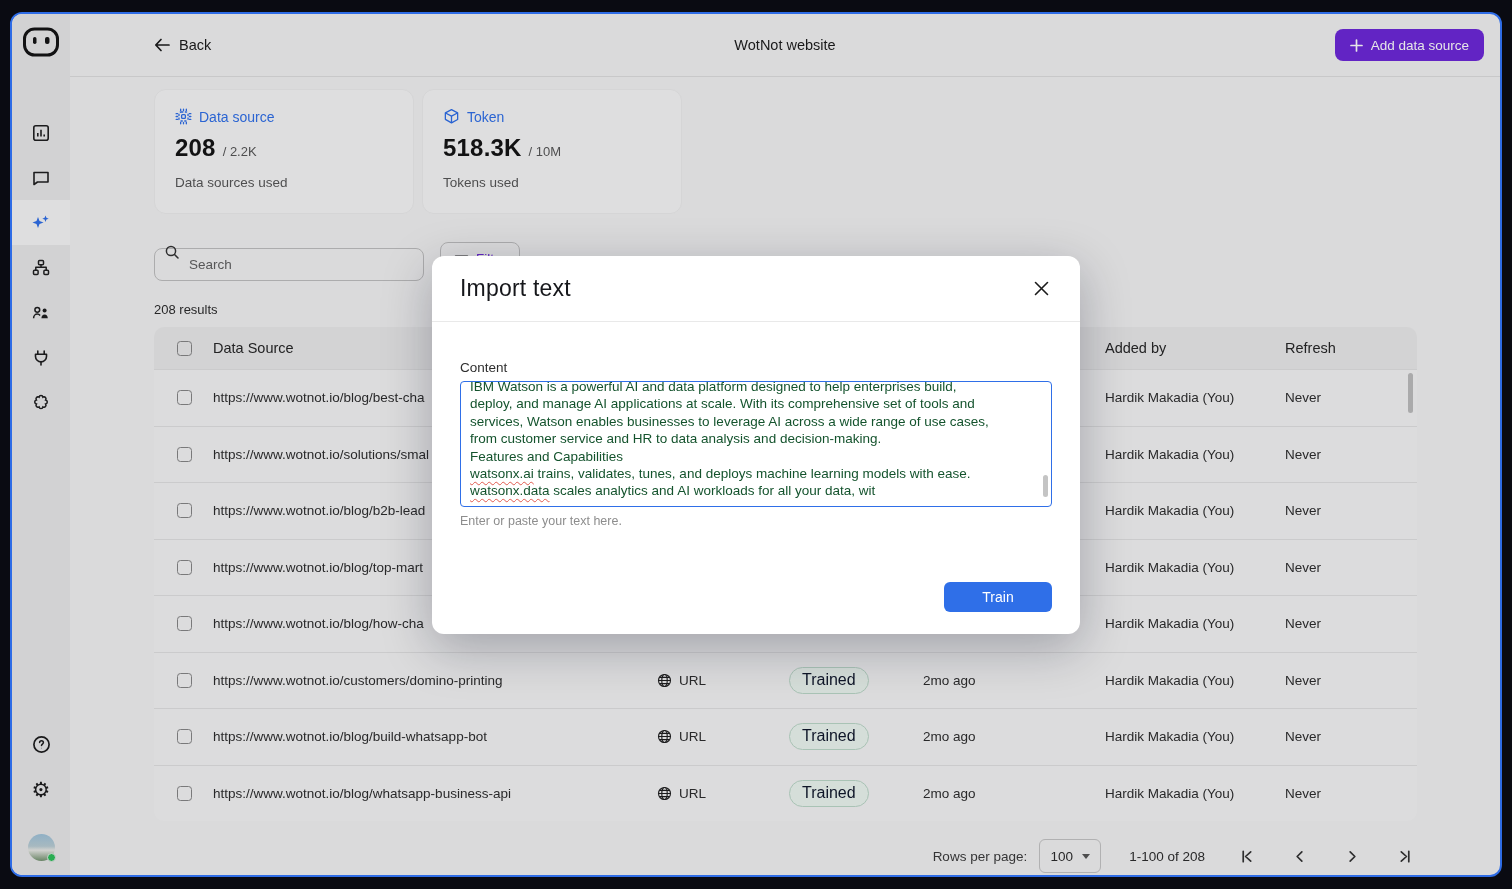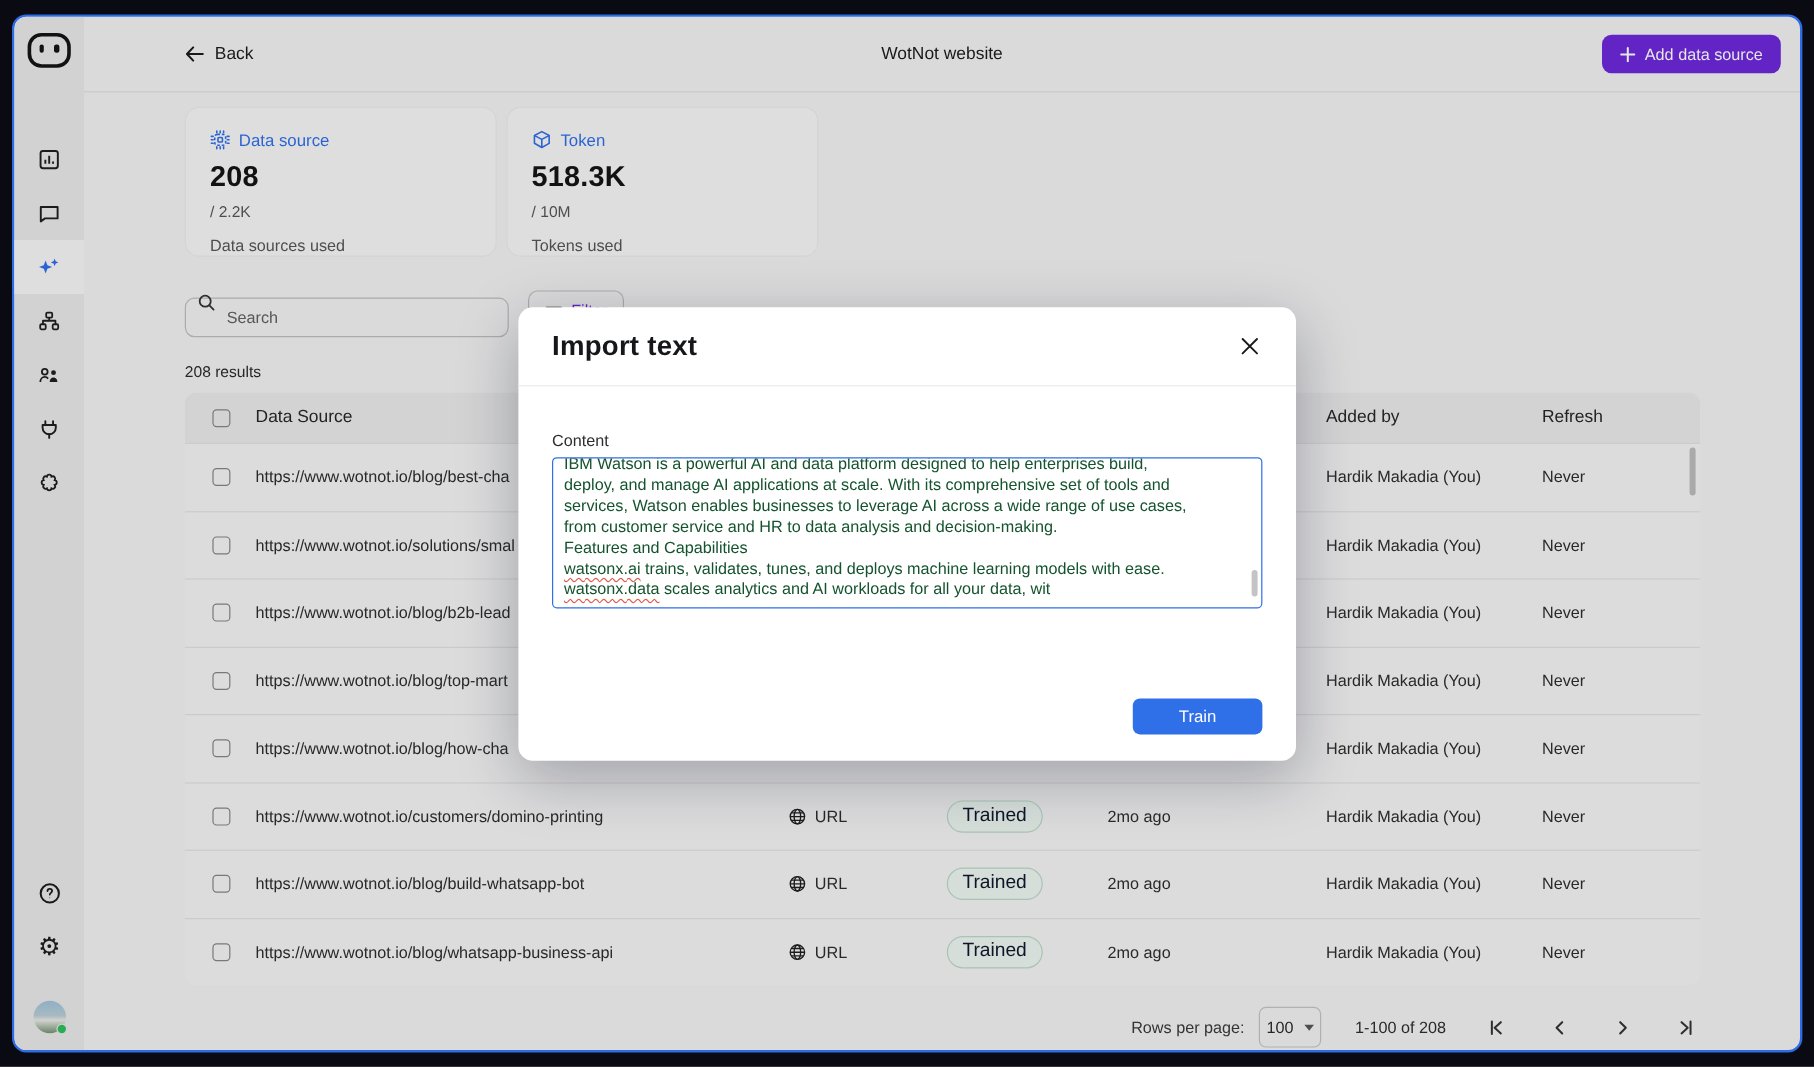--- a/index.html
+++ b/index.html
@@ -29,21 +29,21 @@
   .back { display:flex; align-items:center; gap:9px; cursor:pointer; font-size:14.5px; color:#1b1b1b; }
   .page-title { position:absolute; left:0; right:0; text-align:center; font-size:14.5px; color:#1b1b1b; pointer-events:none; }
   .add-btn { margin-left:auto; height:32px; background:#6d28d9; color:#fff; border:none; border-radius:8px;
     display:flex; align-items:center; gap:8px; padding:0 15px; font-size:13.5px; cursor:pointer; position:relative; z-index:1;
     font-family:"Liberation Sans", sans-serif; }
 
   .content { padding:12px 83px 0 84px; flex:1; display:flex; flex-direction:column; }
   .cards { display:flex; gap:8px; }
   .card { width:260px; height:125px; background:#f7f7f7; border:1px solid #ececec; border-radius:12px; padding:18px 20px; }
   .card-top { display:flex; align-items:center; gap:7px; color:#2f6fe8; font-size:14px; }
-  .card-num { margin-top:9px; display:flex; align-items:baseline; gap:7px;flex-direction:column; }
+  .card-num { margin-top:9px; display:flex; align-items:baseline; gap:7px; }
   .card-value { font-size:24px; font-weight:bold; color:#141414; letter-spacing:.2px; }
   .card-quota { font-size:13px; color:#565656; }
   .card-caption { margin-top:13px; font-size:13.5px; color:#565656; }
 
   .toolbar { margin-top:22px; display:flex; align-items:center; }
   .search-box { position:relative; width:270px; }
   .search-box input { width:270px; height:33px; border:1px solid #bfbfbf; border-radius:8px; background:transparent;
     padding:0 10px 0 34px; font-size:13.5px; color:#333; outline:none; font-family:"Liberation Sans", sans-serif;margin-top:12px; }
   .search-box input::placeholder { color:#5f5f5f; }
   .search-box .mag { position:absolute; left:10px; top:8px; }
@@ -61,34 +61,34 @@
     align-items:center; border-top:1px solid #e1e1e1; font-size:13.5px; color:#2d2d2d; cursor:pointer; }
   .c-check { padding-left:23px; }
   .checkbox { display:block; width:15px; height:15px; border:1.5px solid #868686; border-radius:3.5px; cursor:pointer; }
   .c-type { display:flex; align-items:center; gap:7px; }
   .badge { display:inline-block; padding:3px 12px 4px; border-radius:999px; background:#edf6f0;
     border:1px solid #bcd8c8; color:#0f172a; font-size:16px; }
   .v-scrollbar { position:absolute; right:4px; top:46px; width:5px; height:40px; background:#bdbdbd; border-radius:3px; }
 
   
   .pagination { margin-top:18px; display:flex; align-items:center; justify-content:flex-end; font-size:13.5px; color:#3a3a3a; }
-  .rpp-select { margin-left:12px; width:52px; height:34px; border:1px solid #c4c4c4; border-radius:6px;
+  .rpp-select { margin-left:12px; width:62px; height:34px; border:1px solid #c4c4c4; border-radius:6px;
     display:flex; align-items:center; justify-content:center; gap:9px; cursor:pointer; background:transparent; color:#2b2b2b;
     font-size:13.5px; font-family:"Liberation Sans", sans-serif; }
   .caret { width:0; height:0; border-left:4.5px solid transparent; border-right:4.5px solid transparent; border-top:5px solid #555; }
   .range { margin-left:28px; color:#2d2d2d; }
   .pg-btn { margin-left:30px; background:none; border:none; cursor:pointer; padding:4px; display:flex; align-items:center; }
 
   
   .dim { position:absolute; inset:0; background:rgba(10,14,24,0.10); z-index:40; }
   .modal { position:fixed; left:432px; top:256px; width:648px; height:378px; background:#ffffff; border-radius:12px;
     box-shadow:0 14px 50px rgba(10,15,35,.28); z-index:50; }
   .modal-header { height:66px; padding:0 28px; display:flex; align-items:center; justify-content:space-between;
     border-bottom:1px solid #e9e9e9; }
-  .modal-title { font-size:23px; font-weight:bold; color:#16171b; letter-spacing:.2px; }
+  .modal-title { font-size:23px; font-weight:normal; color:#16171b; letter-spacing:.2px; }
   .close-btn { background:none; border:none; cursor:pointer; display:flex; padding:2px; }
   .modal-body { padding:38px 28px 0; }
   .field-label { font-size:13.5px; color:#2e2e2e; }
   .textbox { margin-top:6px; height:126px; border:1px solid #2f6fe8; border-radius:4px; background:#fff;
     padding:3px 9px 0; overflow:hidden; position:relative; cursor:text; }
   .textbox-inner { font-size:13.5px; line-height:17.4px; color:#14532d; white-space:pre-wrap; margin-top:-7px; }
   .misspell { text-decoration:underline wavy #e05a4e; text-decoration-thickness:1px; text-underline-offset:2.5px; }
   .tb-thumb { position:absolute; right:3px; bottom:9px; width:5px; height:22px; background:#c4c4c4; border-radius:3px; }
   .helper { margin-top:7px; font-size:12.5px; color:#8d8d8d; }
   .train-btn { position:absolute; right:28px; bottom:22px; width:108px; height:30px; background:#2f6fe8; color:#fff;
@@ -461,15 +461,16 @@
     <div class="textbox">
       <div class="textbox-inner"><span>IBM Watson is a powerful AI and data platform designed to help enterprises build,
 deploy, and manage AI applications at scale. With its comprehensive set of tools and
 services, Watson enables businesses to leverage AI across a wide range of use cases,
 from customer service and HR to data analysis and decision-making.
 Features and Capabilities
 </span><span class="misspell">watsonx.ai</span><span> trains, validates, tunes, and deploys machine learning models with ease.
 </span><span class="misspell">watsonx.data</span><span> scales analytics and AI workloads for all your data, wit</span></div>
       <div class="tb-thumb"></div>
     </div>
+    <div class="helper">Enter or paste your text here.</div>
   </div>
   <button class="train-btn">Train</button>
 </div>
 
 </body></html>

